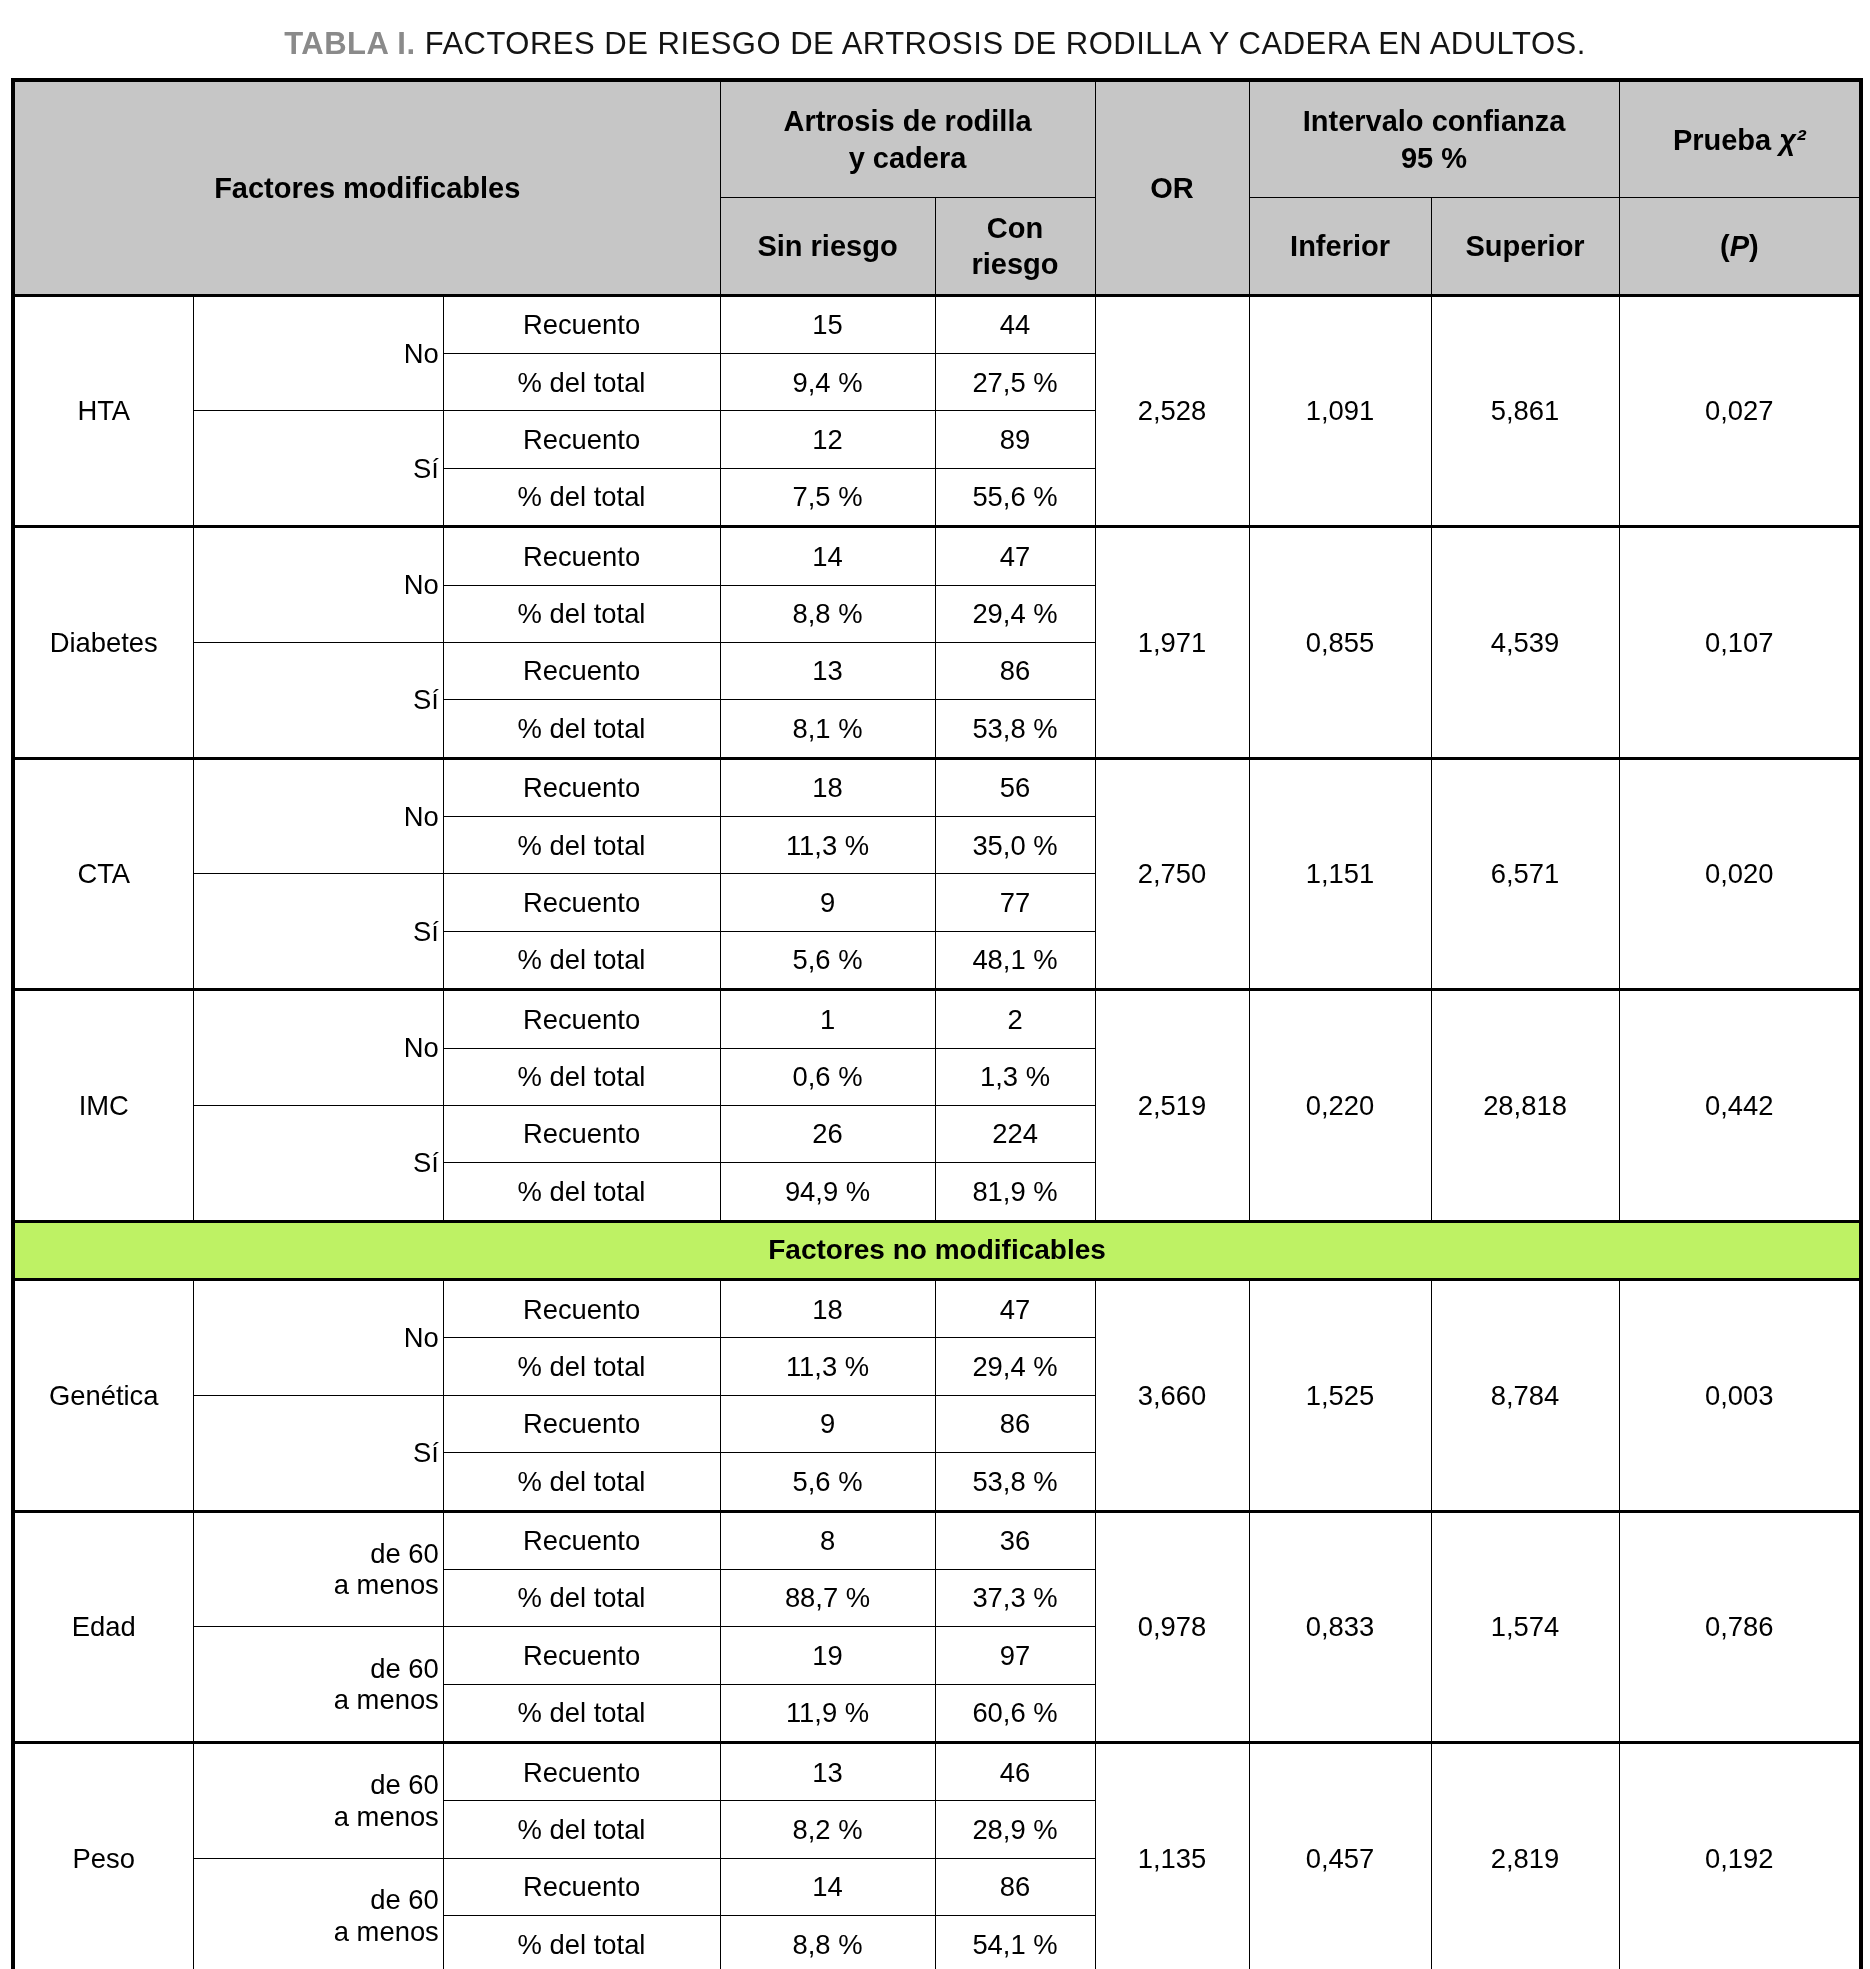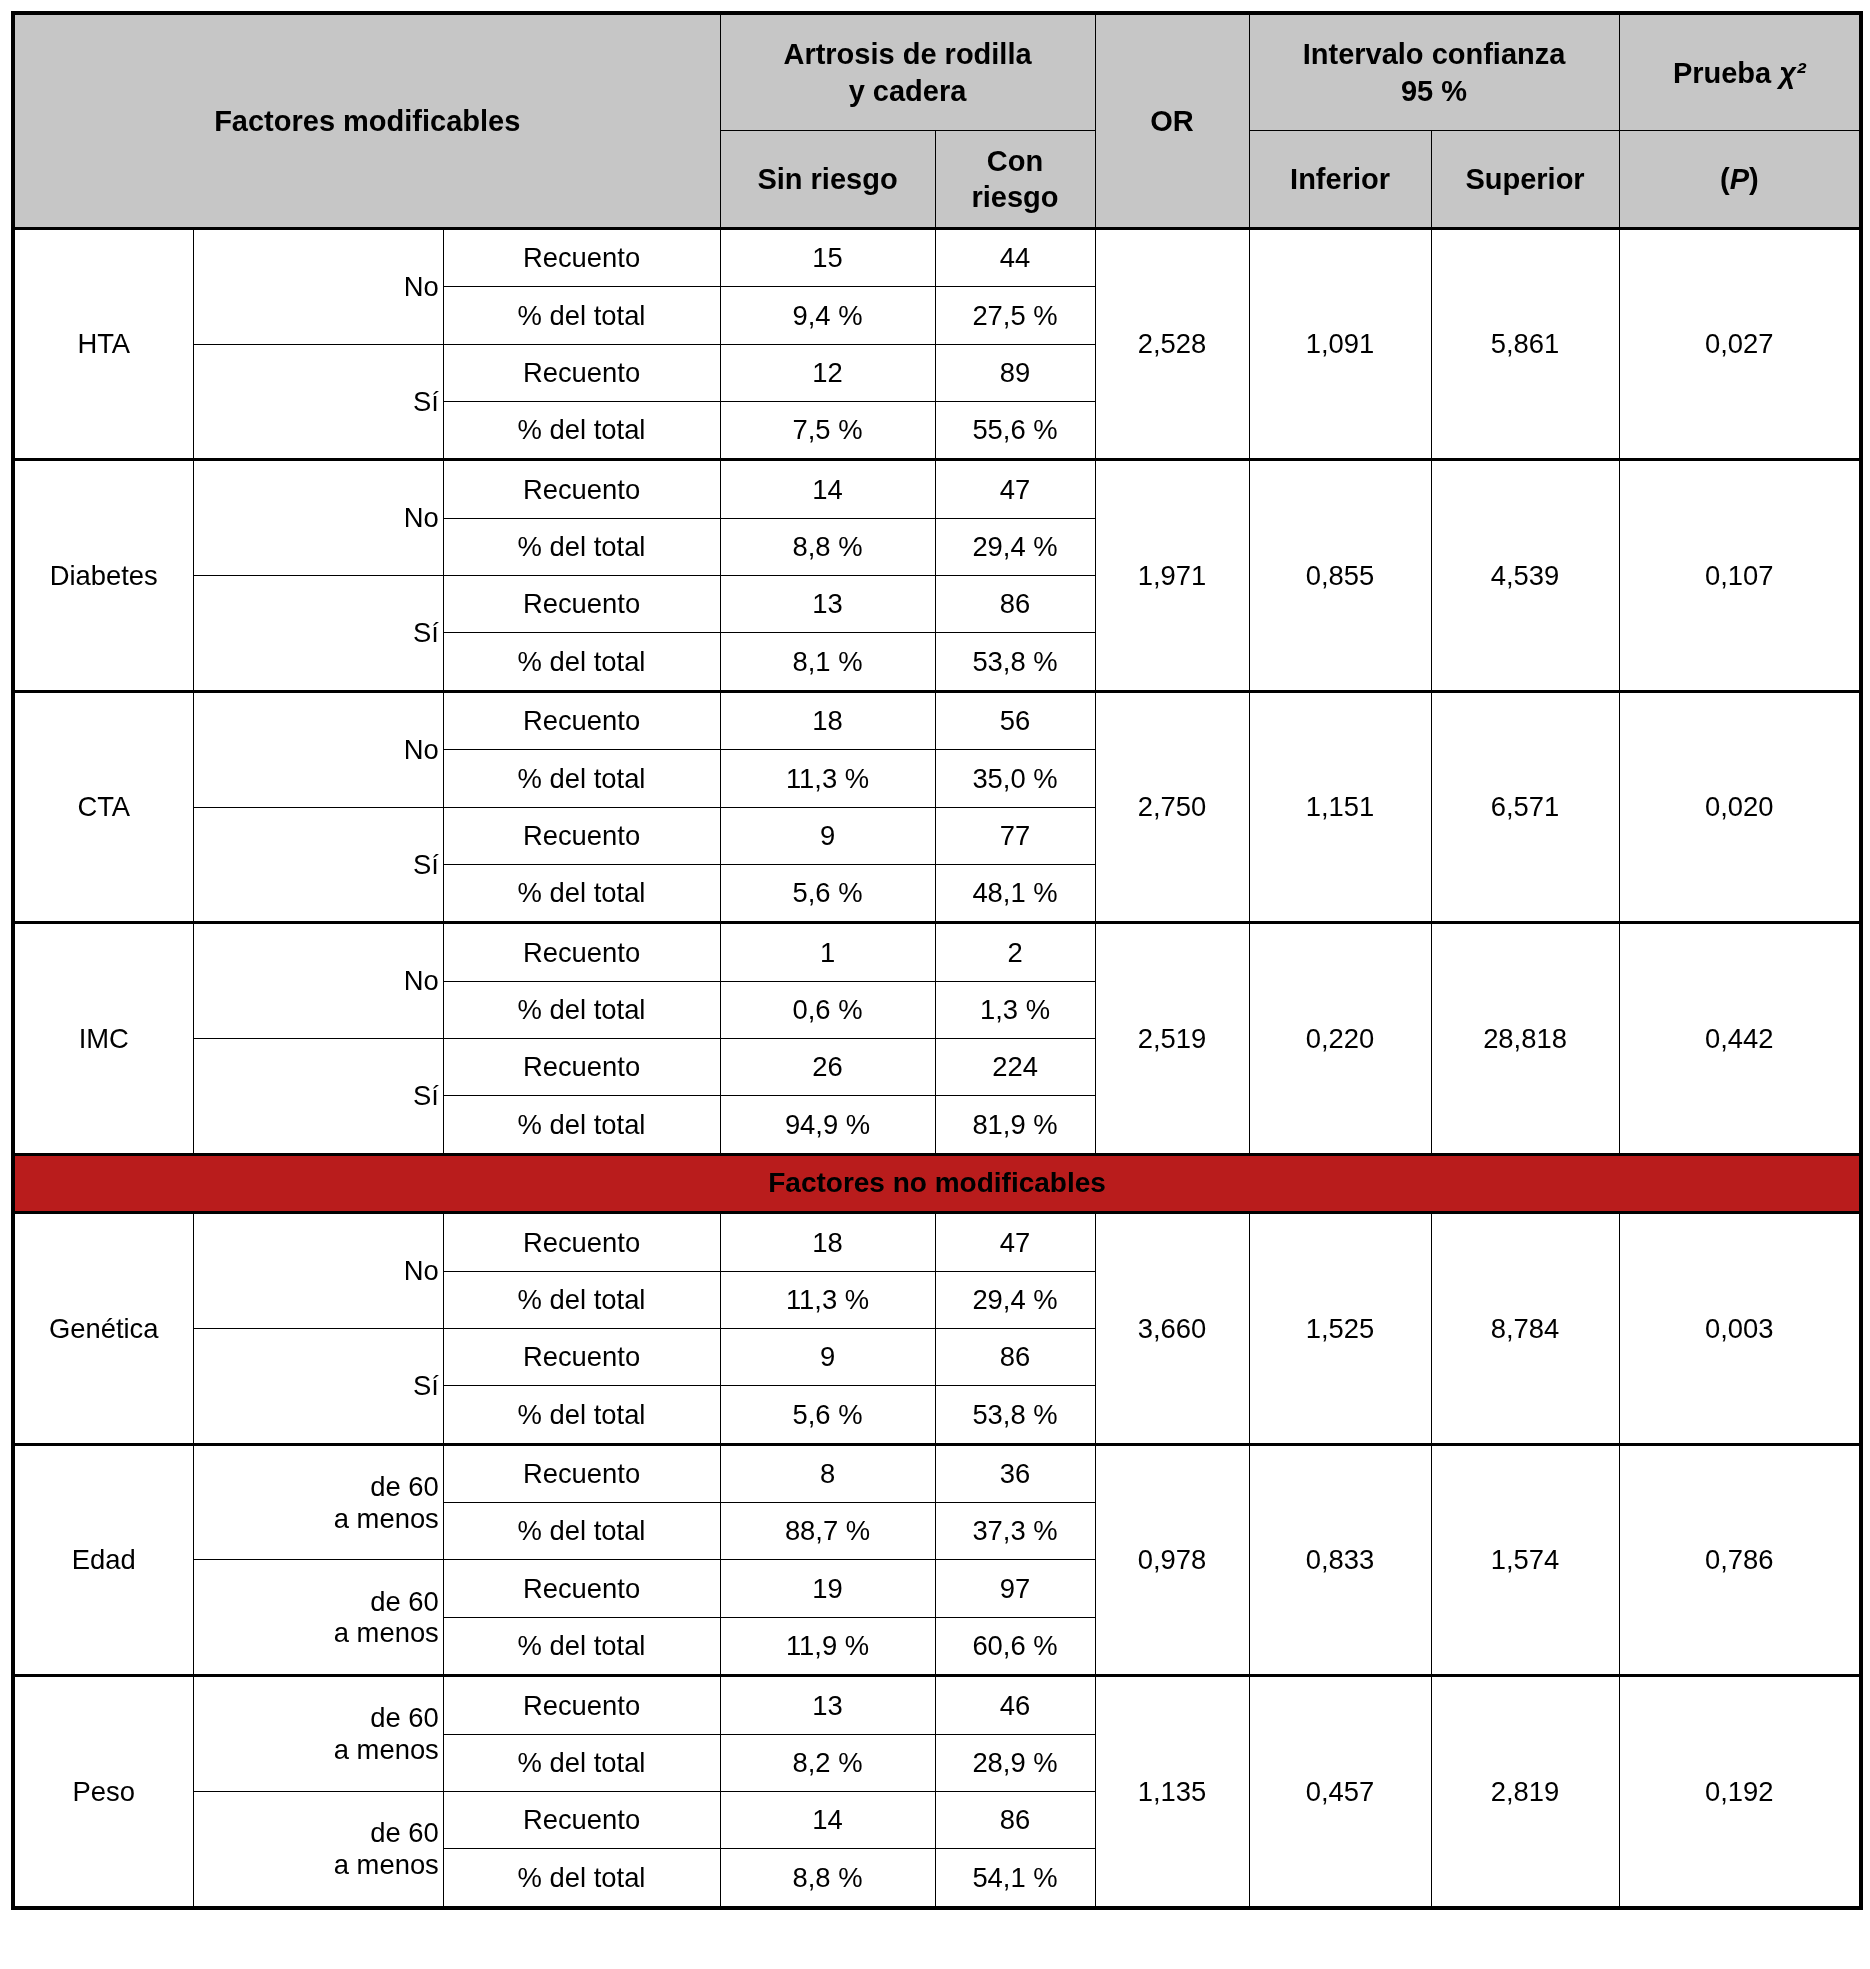--- a/index.html
+++ b/index.html
@@ -43,34 +43,37 @@
   tbody td{
     font-size:27.4px;
     font-weight:normal;
     height:49px;
     line-height:1.15;
     background:#ffffff;
   }
   td.level{white-space:pre-line;text-align:right;}
   tr.group-start td{border-top:3.7px solid #000;}
   tr.band td{
-    background:#b91c1c;
+    background:#bef264;
     font-weight:bold;
     font-size:28px;
     height:48px;
     border-top:3.7px solid #000;
     border-bottom:3.7px solid #000;
   }
   .chi,.pit{font-style:italic;margin-top:40px;}
 </style>
 </head>
 <body>
 
 <div class="page">
 
+  <div class="title">
+    <span class="tlabel">TABLA I.</span><span class="ttext">FACTORES DE RIESGO DE ARTROSIS DE RODILLA Y CADERA EN ADULTOS.</span>
+  </div>
 
   <table>
     <colgroup>
       <col style="width:180px">
         <col style="width:250px">
         <col style="width:277px">
       <col style="width:215px">
         <col style="width:160px">
         <col style="width:154px">
       <col style="width:182px">

